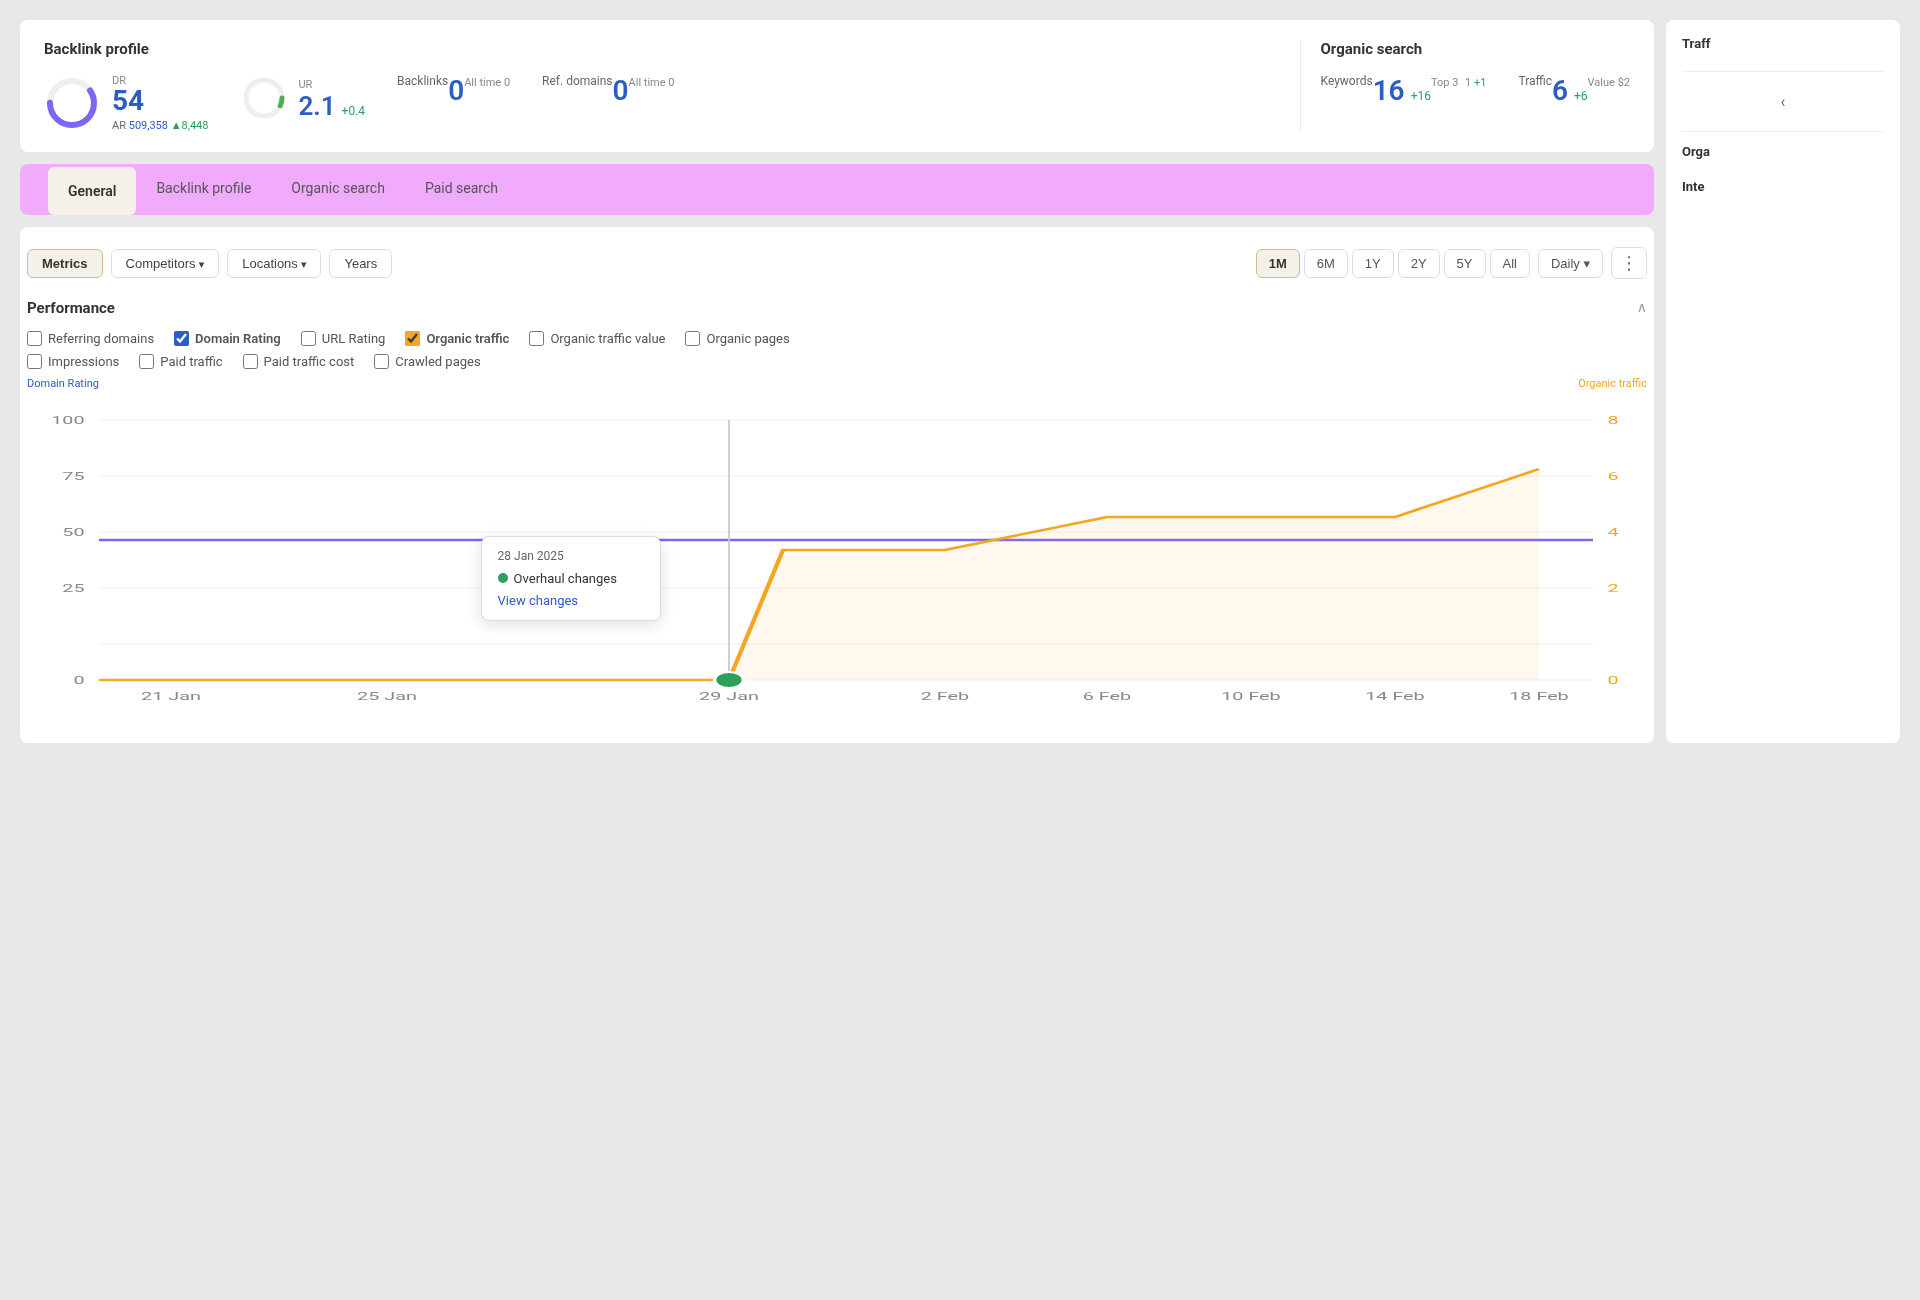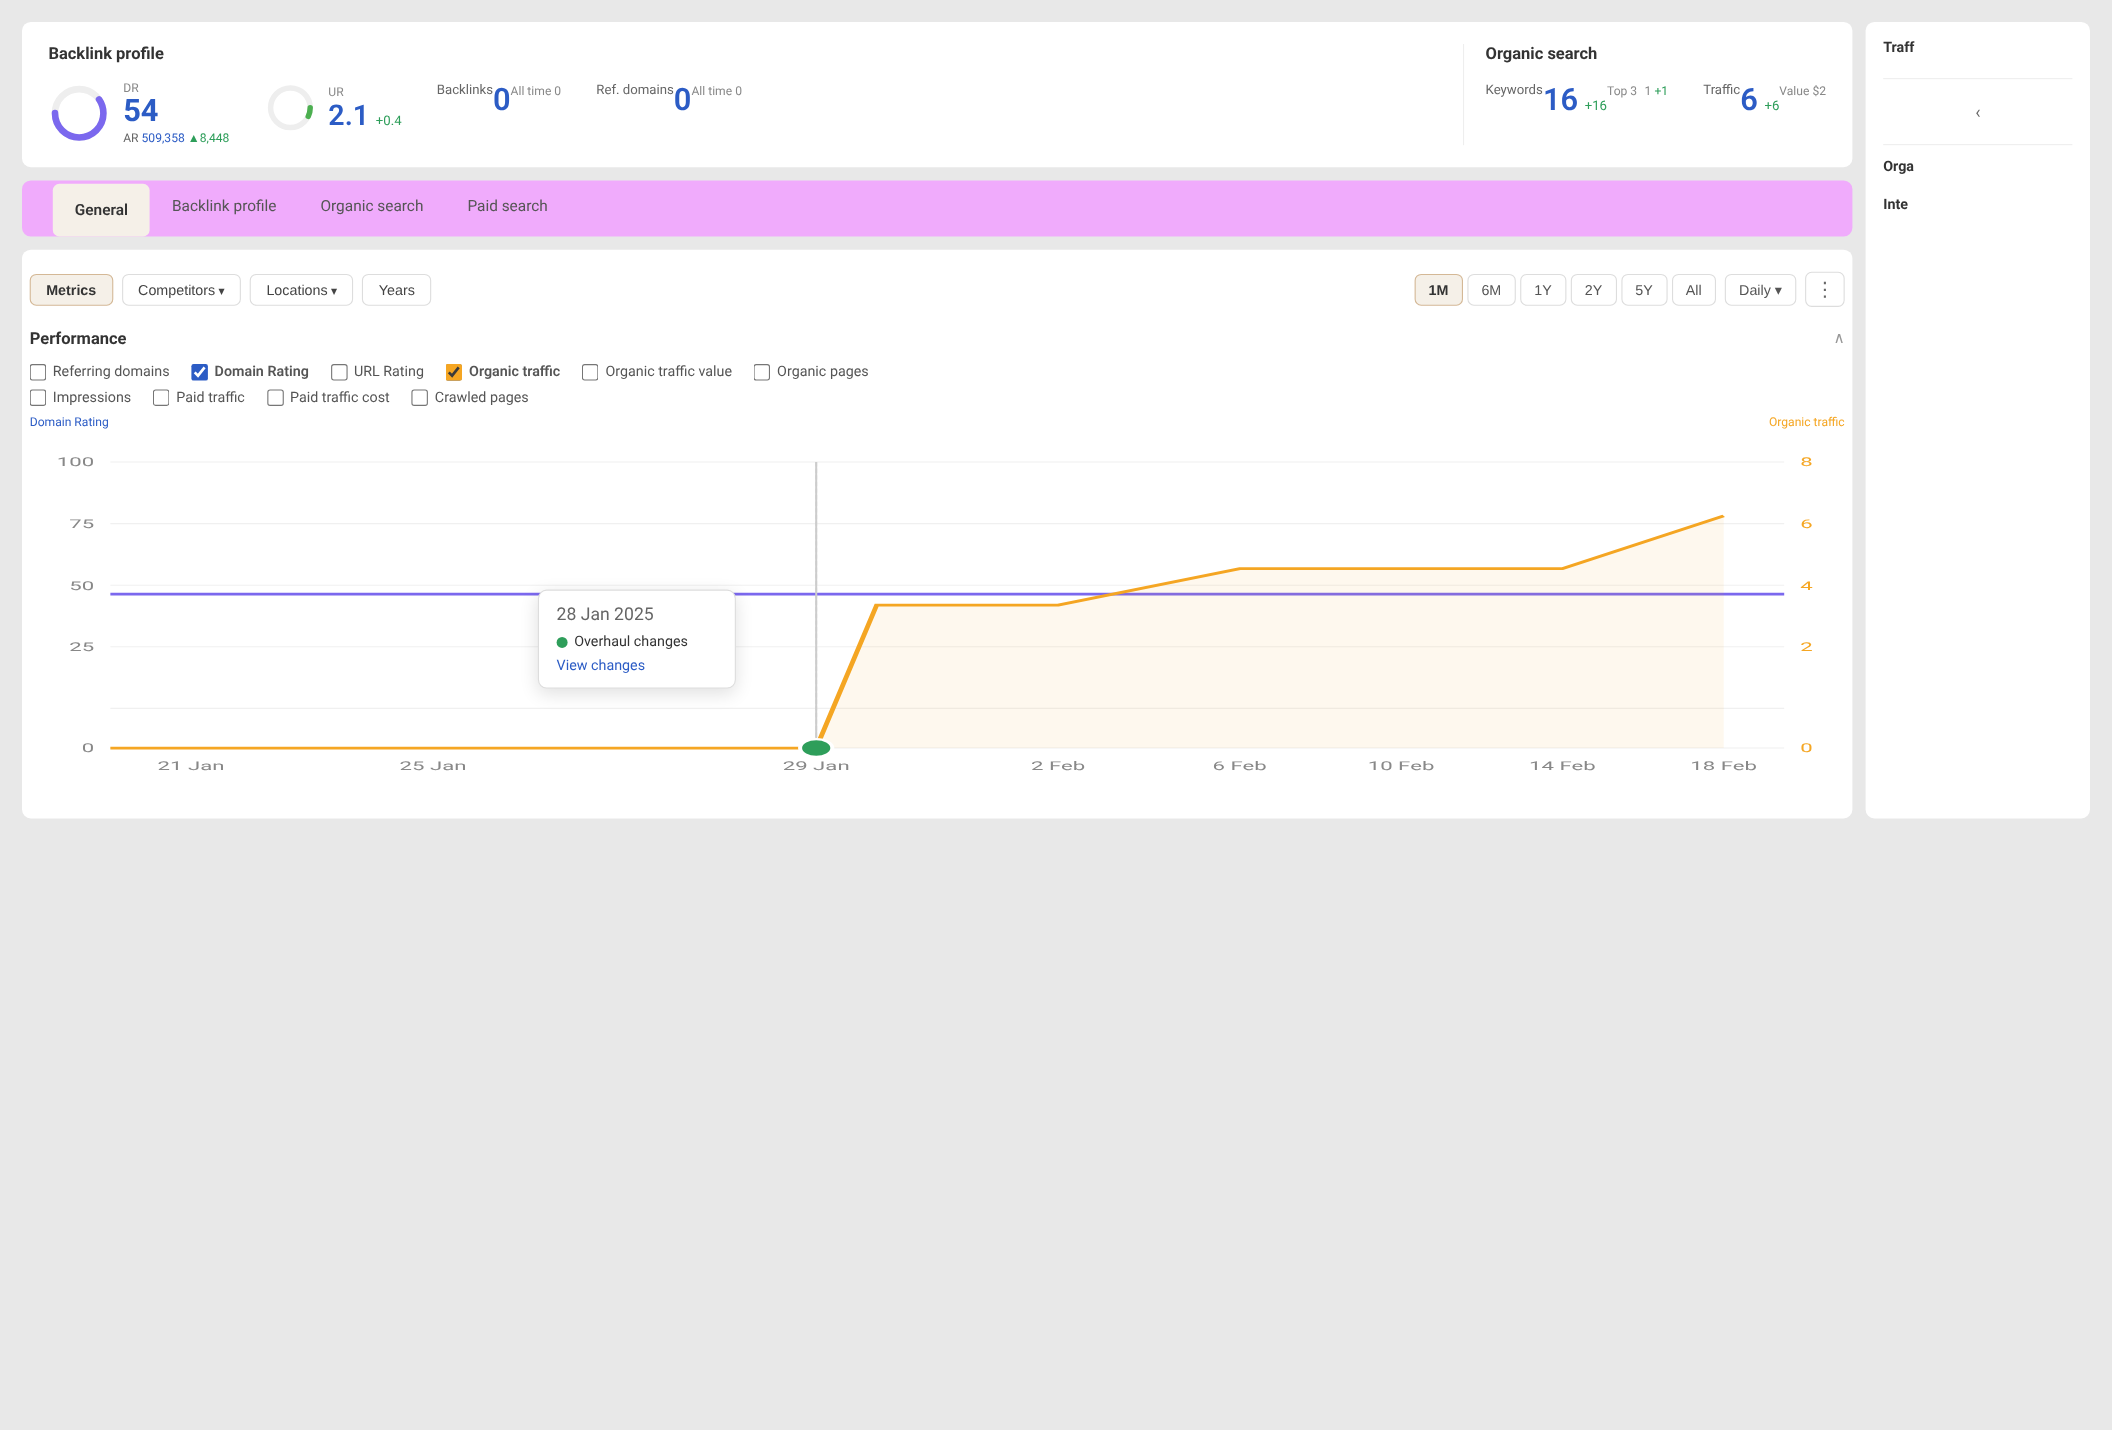--- a/index.html
+++ b/index.html
@@ -272,21 +272,21 @@
       position: absolute;
       background: #fff;
       border: 1px solid #ddd;
       border-radius: 8px;
       padding: 12px 16px;
       box-shadow: 0 4px 16px rgba(0,0,0,0.12);
       min-width: 180px;
       z-index: 10;
     }
     .tooltip-date {
-      font-size: 16px;
+      font-size: 12px;
       color: #666;
       margin-bottom: 8px;
     }
     .tooltip-item {
       display: flex;
       align-items: center;
       gap: 6px;
       font-size: 13px;
       margin-bottom: 6px;
     }
@@ -297,21 +297,21 @@
       background: #2e9e5a;
     }
     .tooltip-link {
       color: #2c5cc5;
       text-decoration: none;
       font-size: 13px;
     }
 
     
     .right-sidebar {
-      width: 204px;
+      width: 234px;
       background: #fff;
       border-radius: 8px;
       padding: 16px;
       display: flex;
       flex-direction: column;
       gap: 12px;
       overflow: hidden;
     }
     .sidebar-section-title {
       font-weight: 700;

